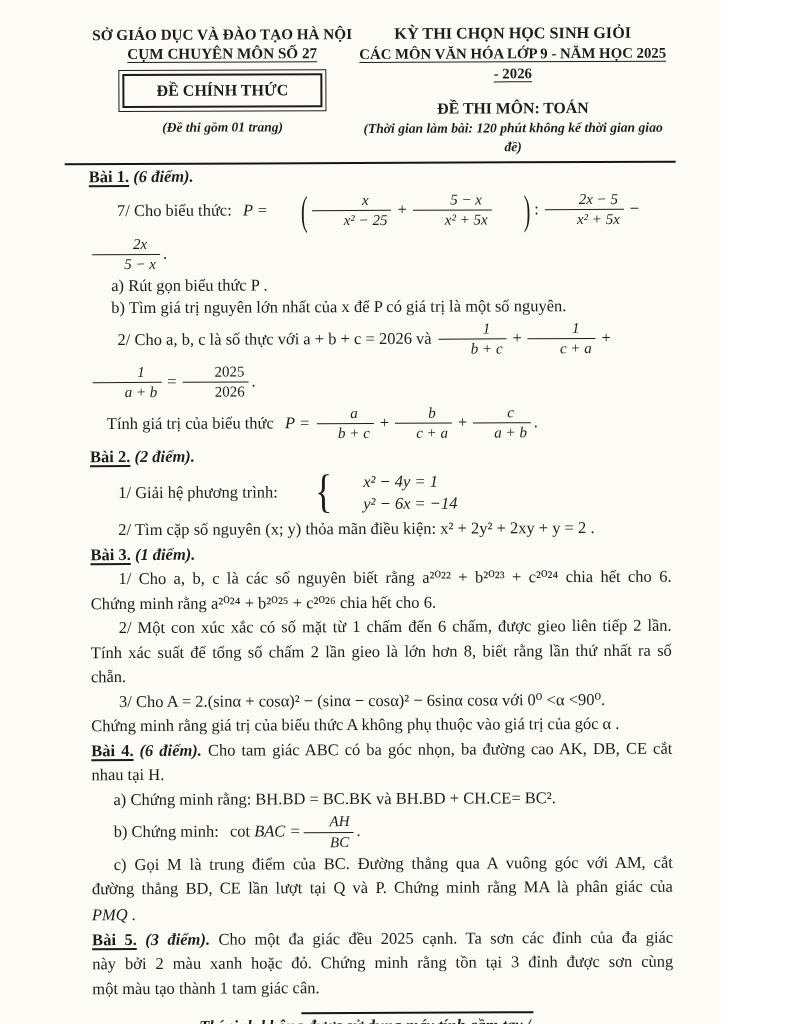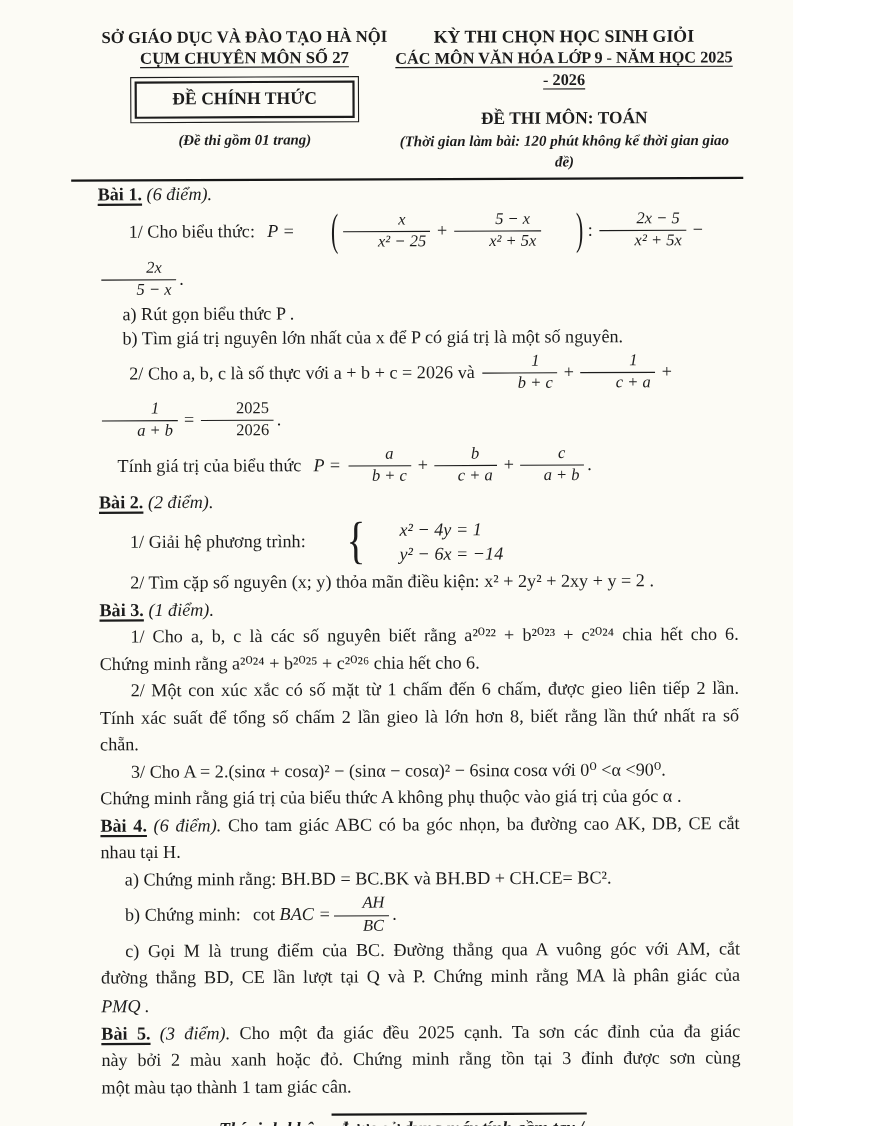--- a/index.html
+++ b/index.html
@@ -29,21 +29,21 @@
   .h-duration { font-weight:700; font-style:italic; font-size:13.6px; line-height:19px; }
   .rule { border-top:2.6px solid #161616; margin:5px -6px 0 -24px; }
 
   
   p.line { margin:0; }
   .ind1 { text-indent:28px; }
   .ind2 { text-indent:22px; }
   .ind3 { text-indent:17px; }
   .jlast { text-align:justify; text-align-last:justify; }
   .bai-num { font-weight:700; text-decoration:underline; text-underline-offset:2.5px; text-decoration-thickness:1.5px;text-align:right; }
-  .points  { font-weight:400; font-style:italic; }
+  .points  { font-weight:700; font-style:italic; }
   .m  { font-style:italic; }
   .mt2{margin-top:2px;} .mt4{margin-top:4px;} .mt6{margin-top:6px;} .mt8{margin-top:8px;}
   .lh22 { line-height:22px; }
   .lh26 { line-height:26px; }
 
   
   .fline { line-height:42px; }
   .frac { display:inline-block; vertical-align:middle; text-align:center;
           font-size:15px; line-height:1.18; font-style:italic; margin:0 3px; }
   .frac .n { display:block; padding:0 4px 1px; border-bottom:1.4px solid #1c1c1c; }
@@ -86,21 +86,21 @@
     </div>
   </div>
 
   <div class="rule"></div>
 
   <p class="line mt4">
     <span class="bai-num">Bài 1.</span>
     <span class="points">(6 điểm).</span>
   </p>
   <p class="line fline ind1">
-    <span>1/ Cho biểu thức:</span>
+    <span>7/ Cho biểu thức:</span>
     <span class="m sp">P =</span><span class="bigp">(</span><span class="frac"><span class="n">x</span><span class="d">x² − 25</span></span><span class="op">+</span><span class="frac"><span class="n">5 − x</span><span class="d">x² + 5x</span></span><span class="bigp">)</span><span class="op">:</span><span class="frac"><span class="n">2x − 5</span><span class="d">x² + 5x</span></span><span class="op">−</span><span class="frac"><span class="n">2x</span><span class="d">5 − x</span></span><span>.</span>
   </p>
   <p class="line lh22 ind2">a) Rút gọn biểu thức P .</p>
   <p class="line lh22 ind2">b) Tìm giá trị nguyên lớn nhất của x để P có giá trị là một số nguyên.</p>
   <p class="line fline ind1 mt2">
     <span>2/ Cho a, b, c là số thực với a + b + c = 2026 và</span>
     <span class="frac"><span class="n">1</span><span class="d">b + c</span></span><span class="op">+</span><span class="frac"><span class="n">1</span><span class="d">c + a</span></span><span class="op">+</span><span class="frac"><span class="n">1</span><span class="d">a + b</span></span><span class="op">=</span><span class="frac up"><span class="n">2025</span><span class="d">2026</span></span><span>.</span>
   </p>
   <p class="line fline ind3 mt8">
     <span>Tính giá trị của biểu thức</span>

